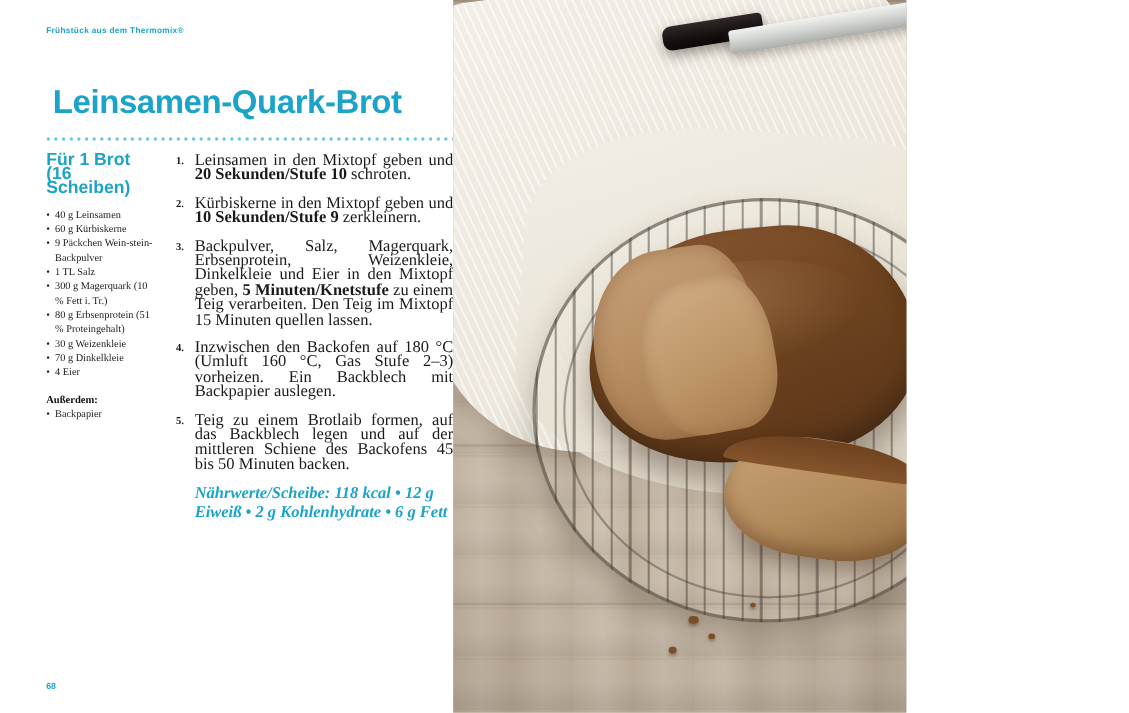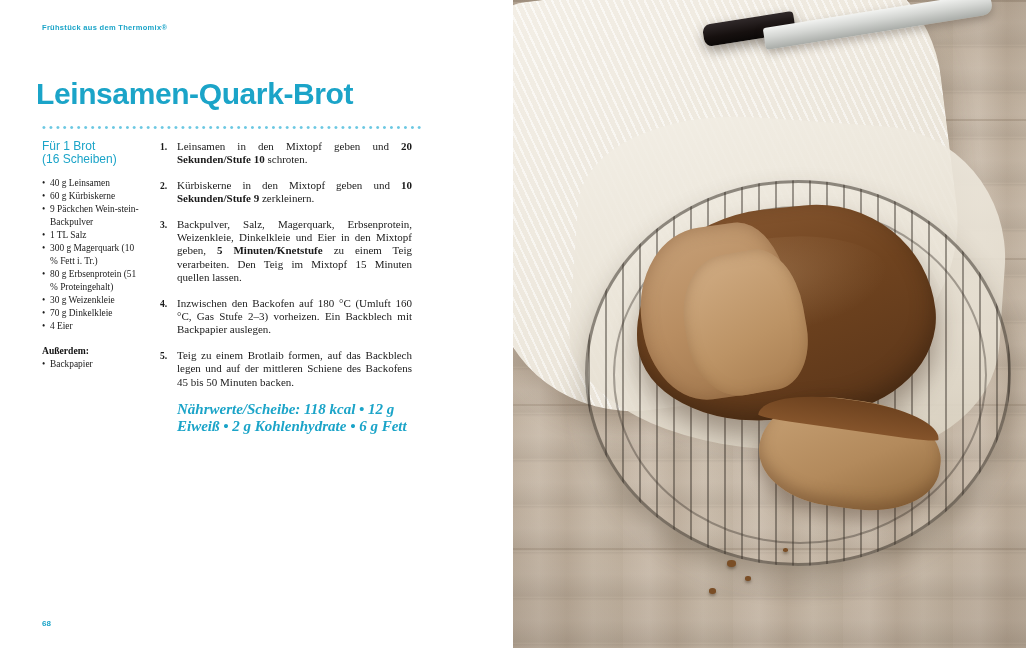--- a/index.html
+++ b/index.html
@@ -9,21 +9,21 @@
   }
   body {
     width: 1026px;
     height: 648px;
     overflow: hidden;
     font-family: "Liberation Serif", serif;
     color: #1a1a1a;
   }
   .page {
     position: relative;
-    width: 1026px;
+    width: 824px;
     height: 648px;
     display: flex;
   }
   
   .left-page {
     position: relative;
     width: 513px;
     height: 648px;
     background: #ffffff;
     box-sizing: border-box;
@@ -33,21 +33,21 @@
     left: 42px;
     top: 23px;
     font-family: "Liberation Sans", sans-serif;
     font-weight: bold;
     font-size: 7.5px;
     letter-spacing: 0.3px;
     color: #1ba4c8;
   }
   .recipe-title {
     position: absolute;
-    left: 36px;
+    left: 48px;
     top: 57px;
     font-family: "Liberation Sans", sans-serif;
     font-weight: bold;
     font-size: 30px;
     letter-spacing: -0.4px;
     color: #1ba4c8;
     white-space: nowrap;
   }
   .timing {
     position: absolute;
@@ -75,22 +75,22 @@
   }
   
   .ingredients {
     position: absolute;
     left: 42px;
     top: 140px;
     width: 98px;
   }
   .ing-heading {
     font-family: "Liberation Sans", sans-serif;
-    font-weight: normal;
-    font-size: 12px;
+    font-weight: bold;
+    font-size: 16px;
     line-height: 12.5px;
     color: #1ba4c8;
     margin-bottom: 12px;
   }
   .ing-list {
     list-style: none;
     margin: 0;
     padding: 0;
     font-family: "Liberation Serif", serif;
     font-size: 9.4px;
@@ -130,21 +130,21 @@
     width: 17px;
     flex: 0 0 17px;
     font-family: "Liberation Serif", serif;
     font-weight: bold;
     font-size: 9.6px;
     line-height: 13.4px;
   }
   .step-text {
     flex: 1;
     font-family: "Liberation Serif", serif;
-    font-size: 11px;
+    font-size: 15px;
     line-height: 13.4px;
     text-align: justify;
     hyphens: none;
   }
   .step-text b {
     font-weight: bold;
   }
   .nutrition {
     margin-top: 6px;
     margin-left: 17px;

